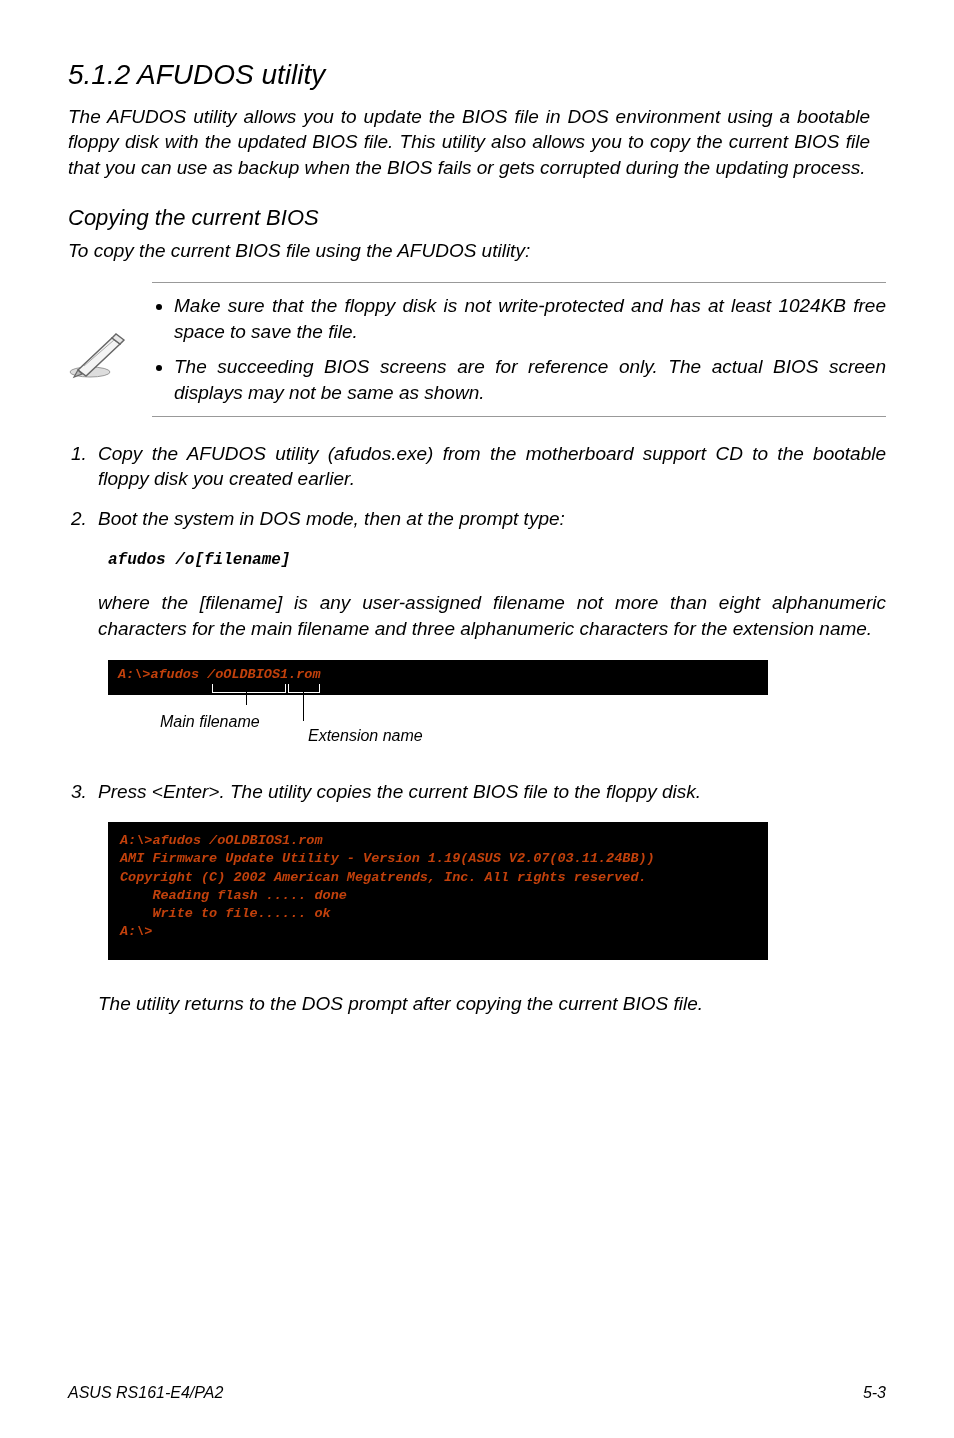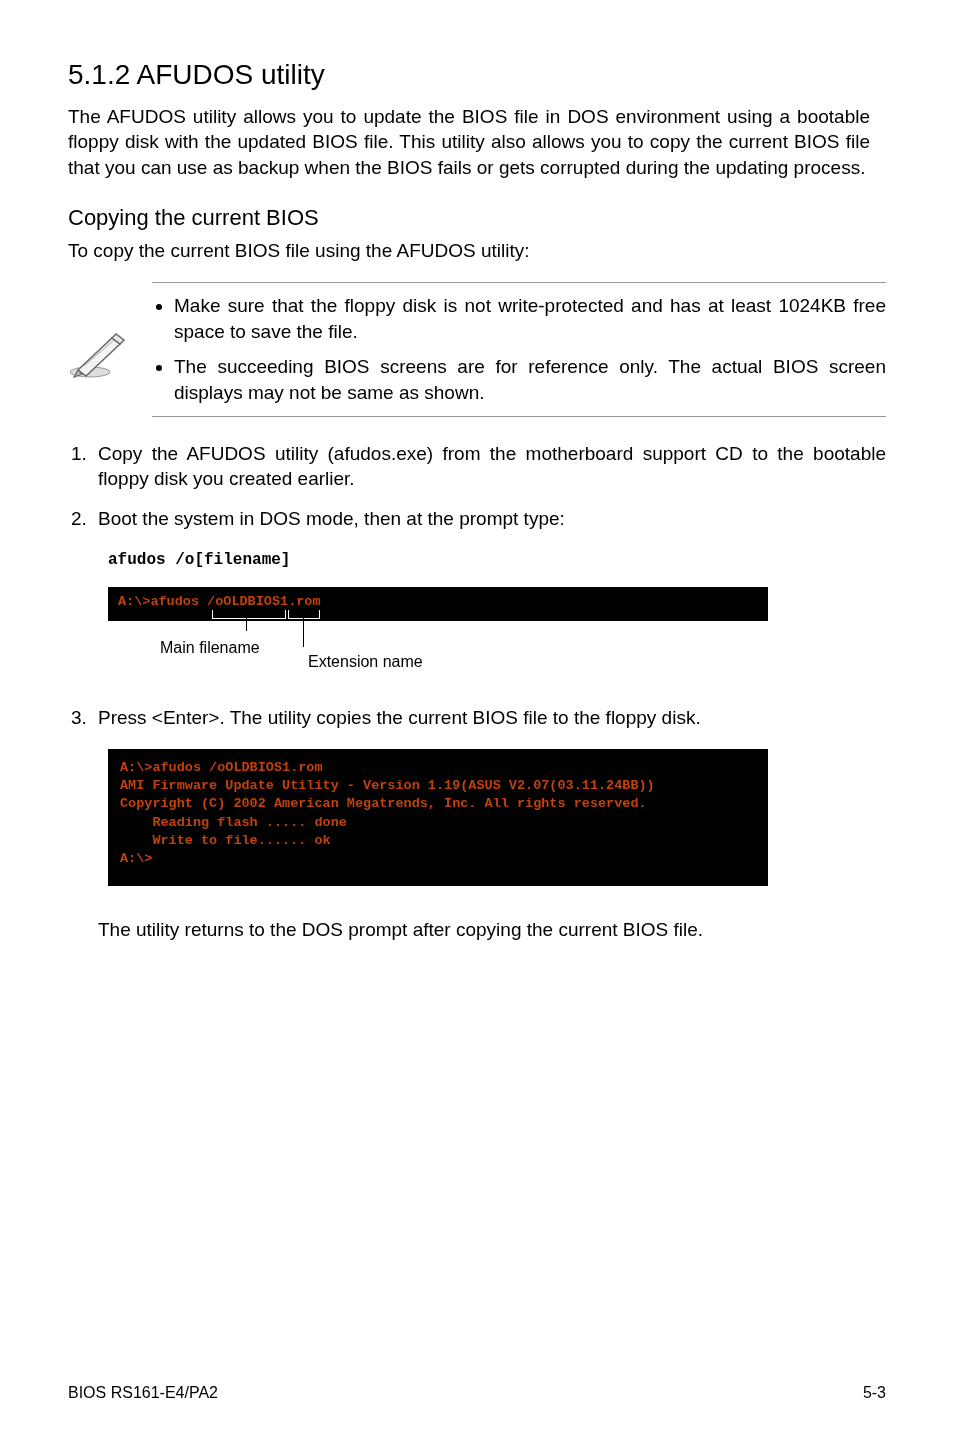--- a/index.html
+++ b/index.html
@@ -10,20 +10,21 @@
     color: #000;
     font-size: 19px;
     line-height: 1.35;
   }
   .page {
     width: 954px;
     min-height: 1438px;
     box-sizing: border-box;
     padding: 56px 68px 30px 68px;
     position: relative;
+    font-style: italic;
   }
   h2.section-title {
     font-size: 28px;
     font-weight: normal;
     margin: 0 0 10px 0;
     font-family: Arial, Helvetica, sans-serif;
   }
   p.lead {
     margin: 0 16px 22px 0;
     text-align: justify;
@@ -189,20 +190,21 @@
 
   <ol class="steps">
     <li>Copy the AFUDOS utility (afudos.exe) from the motherboard support CD to the bootable floppy disk you created earlier.</li>
     <li>
       <span>Boot the system in DOS mode, then at the prompt type:</span>
     </li>
   </ol>
 
   <div class="code-line">afudos /o[filename]</div>
 
+  <p class="indent-block">where the [filename] is any user-assigned filename not more than eight alphanumeric characters  for the main filename and three alphanumeric characters for the extension name.</p>
 
   <div class="term-wrap">
     <div class="terminal">A:\&gt;afudos /oOLDBIOS1.rom</div>
     <div class="bracket" style="left:104px; width:72px;"></div>
     <div class="bracket" style="left:180px; width:30px;"></div>
   </div>
 
   <div class="annot-row">
     <div class="annot-tick" style="left:138px;"></div>
     <div class="annot-tick" style="left:195px; height:34px;"></div>
@@ -217,17 +219,17 @@
   <div class="terminal tall">A:\&gt;afudos /oOLDBIOS1.rom
 AMI Firmware Update Utility - Version 1.19(ASUS V2.07(03.11.24BB))
 Copyright (C) 2002 American Megatrends, Inc. All rights reserved.
     Reading flash ..... done
     Write to file...... ok
 A:\&gt;</div>
 
   <p class="indent-block" style="margin-top:31px;">The utility returns to the DOS prompt after copying the current BIOS file.</p>
 
   <div class="footer">
-    <span>BIOS RS161-E4/PA2</span>
+    <span>ASUS RS161-E4/PA2</span>
     <span>5-3</span>
   </div>
 
 </div>
 
 </body></html>

